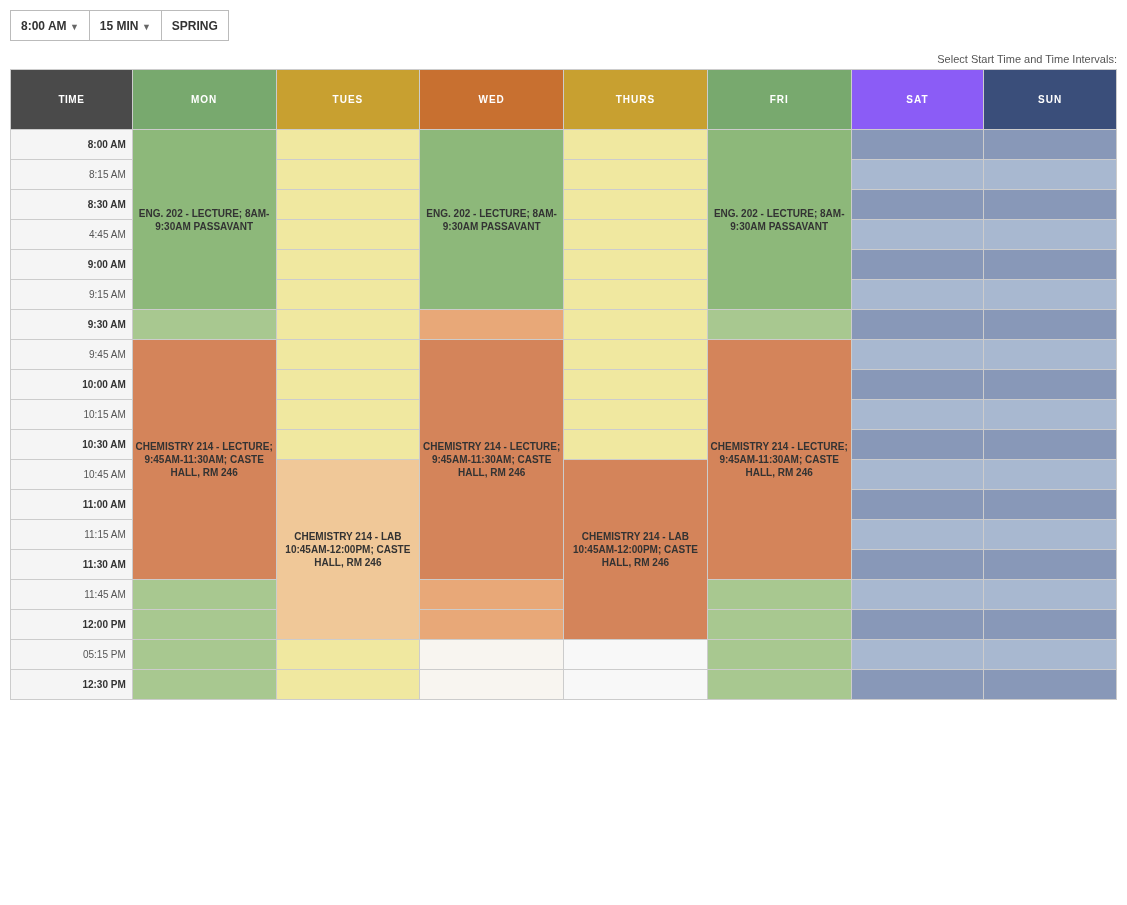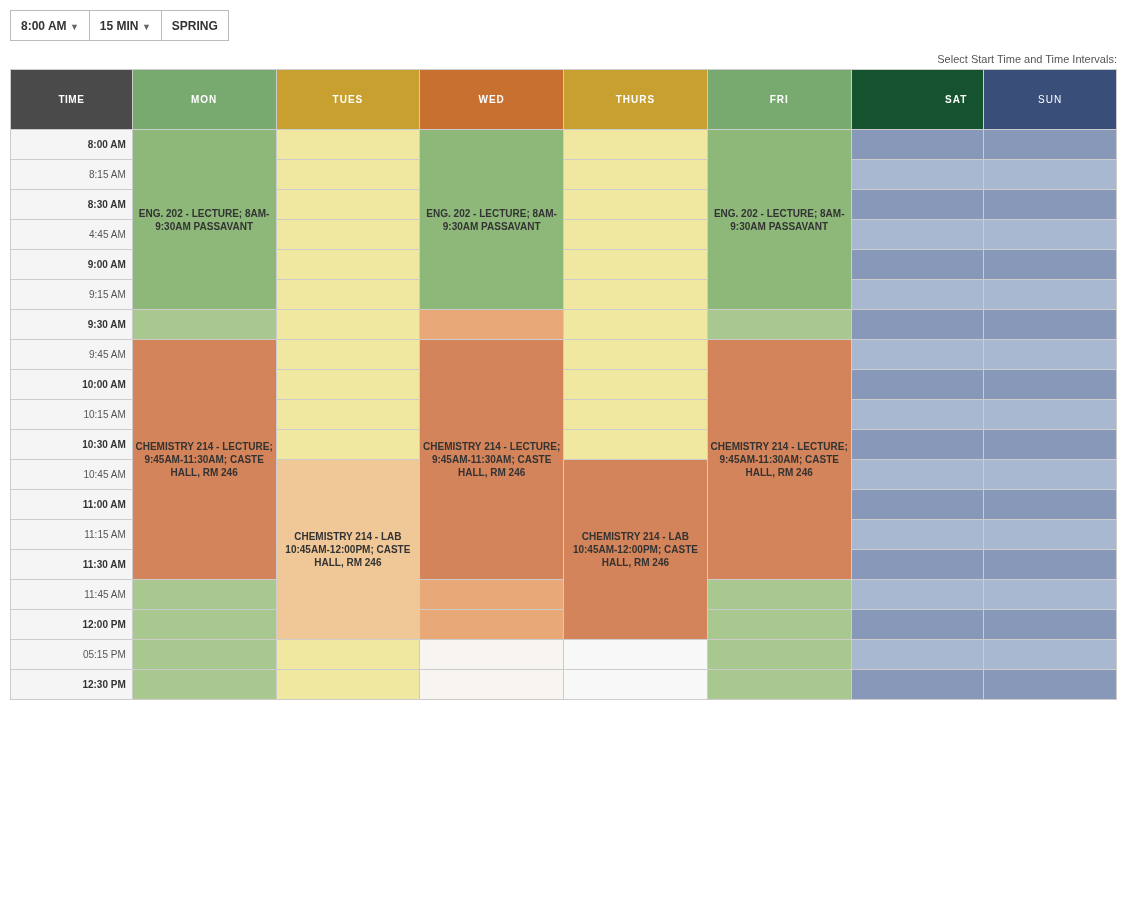--- a/index.html
+++ b/index.html
@@ -26,22 +26,22 @@
     .col-fri { width: 13%; }
     .col-sat { width: 12%; }
     .col-sun { width: 12%; }
 
     .header-time { background: #4a4a4a; color: #fff; font-weight: bold; font-size: 11px; padding: 8px 4px; letter-spacing: 0.5px; }
     .header-mon { background: #78a96e; color: #fff; text-align: center; font-weight: bold; font-size: 13px; padding: 8px 4px; letter-spacing: 1px; }
     .header-tues { background: #c8a030; color: #fff; text-align: center; font-weight: bold; font-size: 13px; padding: 8px 4px; letter-spacing: 1px; }
     .header-wed { background: #c87030; color: #fff; text-align: center; font-weight: bold; font-size: 13px; padding: 8px 4px; letter-spacing: 1px; }
     .header-thurs { background: #c8a030; color: #fff; text-align: center; font-weight: bold; font-size: 13px; padding: 24px 4px; letter-spacing: 1px; }
     .header-fri { background: #78a96e; color: #fff; text-align: center; font-weight: bold; font-size: 13px; padding: 8px 4px; letter-spacing: 1px; }
-    .header-sat { background: #14532d; color: #fff; text-align: right; font-weight: bold; font-size: 13px; padding: 8px 16px; letter-spacing: 1px; }
-    .header-sun { background: #3a4e7a; color: #fff; text-align: center; font-weight: normal; font-size: 13px; padding: 8px 4px; letter-spacing: 1px; margin-top: 15px; }
+    .header-sat { background: #8b5cf6; color: #fff; text-align: center; font-weight: bold; font-size: 13px; padding: 8px 16px; letter-spacing: 1px; }
+    .header-sun { background: #3a4e7a; color: #fff; text-align: center; font-weight: bold; font-size: 13px; padding: 8px 4px; letter-spacing: 1px; margin-top: 15px; }
 
     .time-cell { background: #f5f5f5; color: #555; text-align: right; font-size: 10px; padding: 2px 6px 2px 2px; vertical-align: middle; height: 30px; white-space: nowrap; }
     .time-cell.bold-time { font-weight: bold; color: #333; }
 
     
     .mon-green { background: #8db87a; }
     .mon-green-light { background: #a8c890; }
     .mon-orange { background: #d4845a; }
     .tues-yellow-light { background: #f0e8a0; }
     .tues-orange-light { background: #f0c898; }

